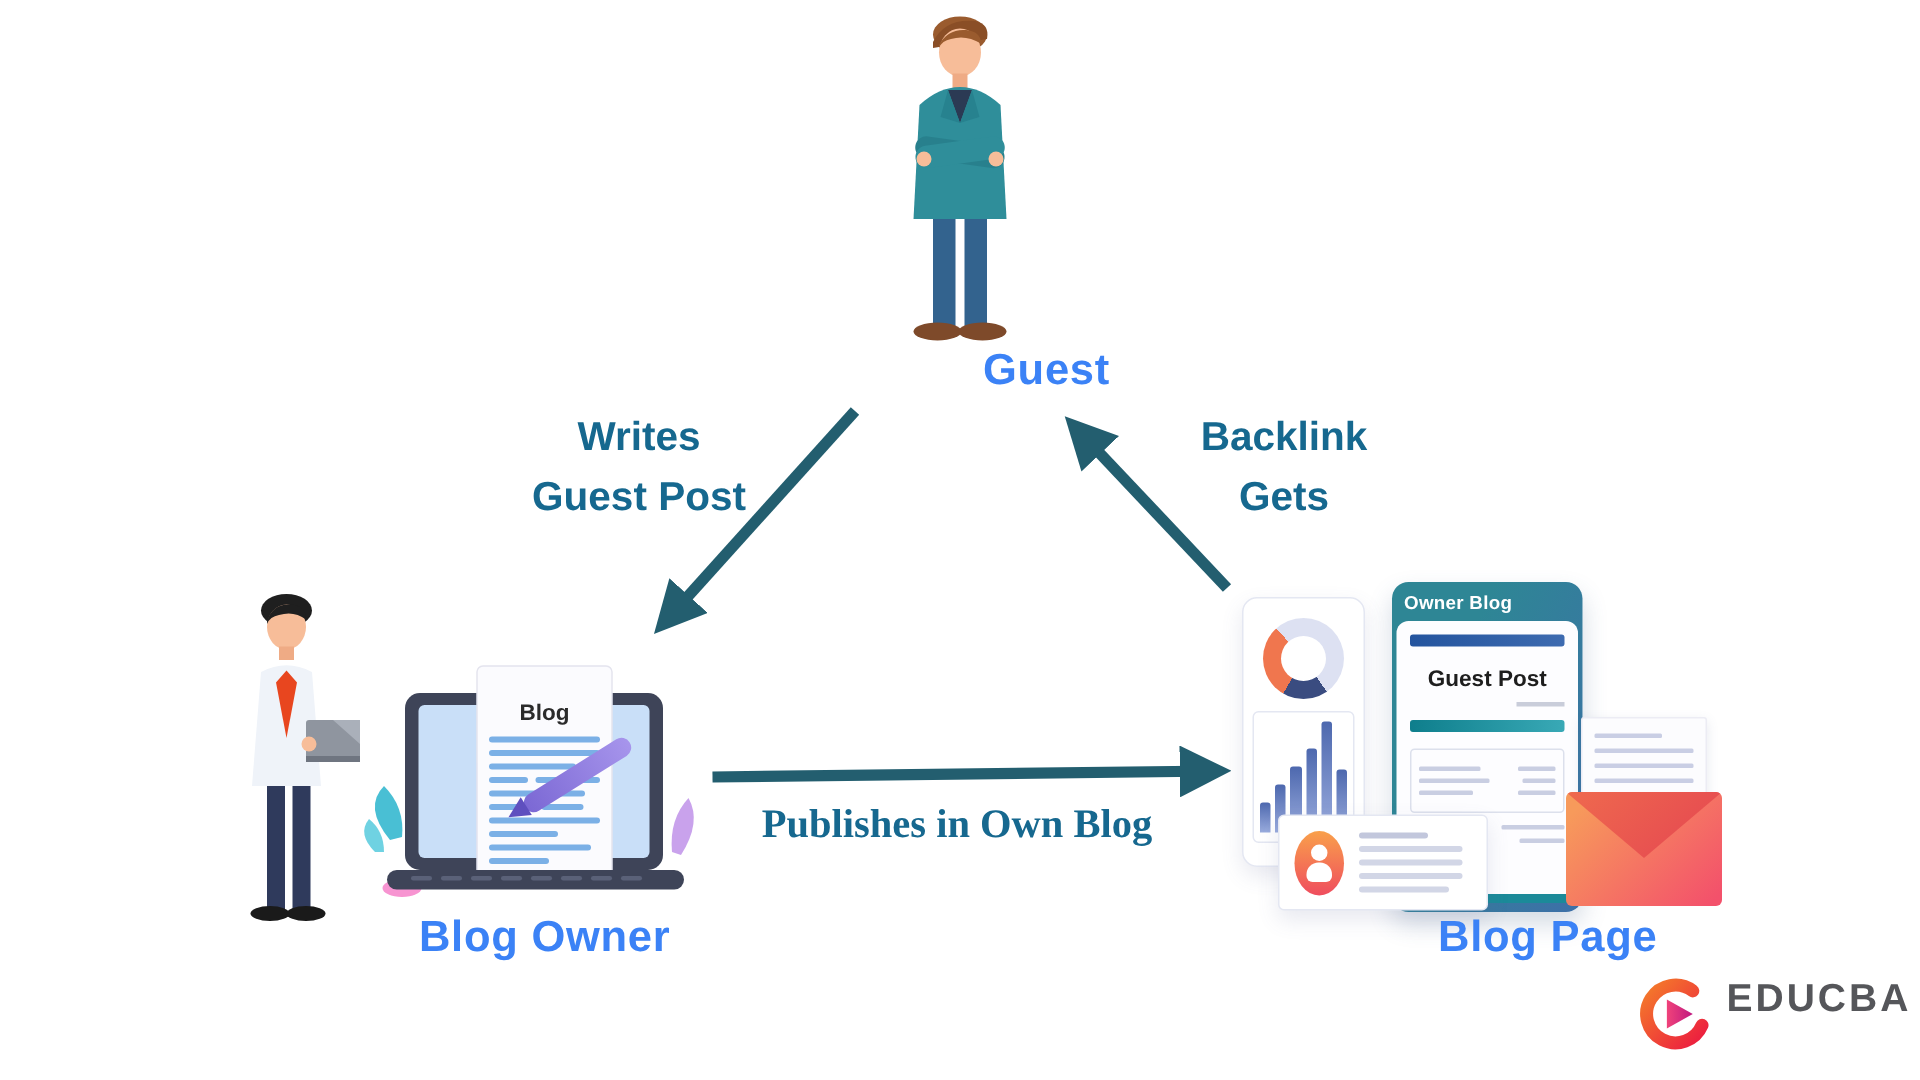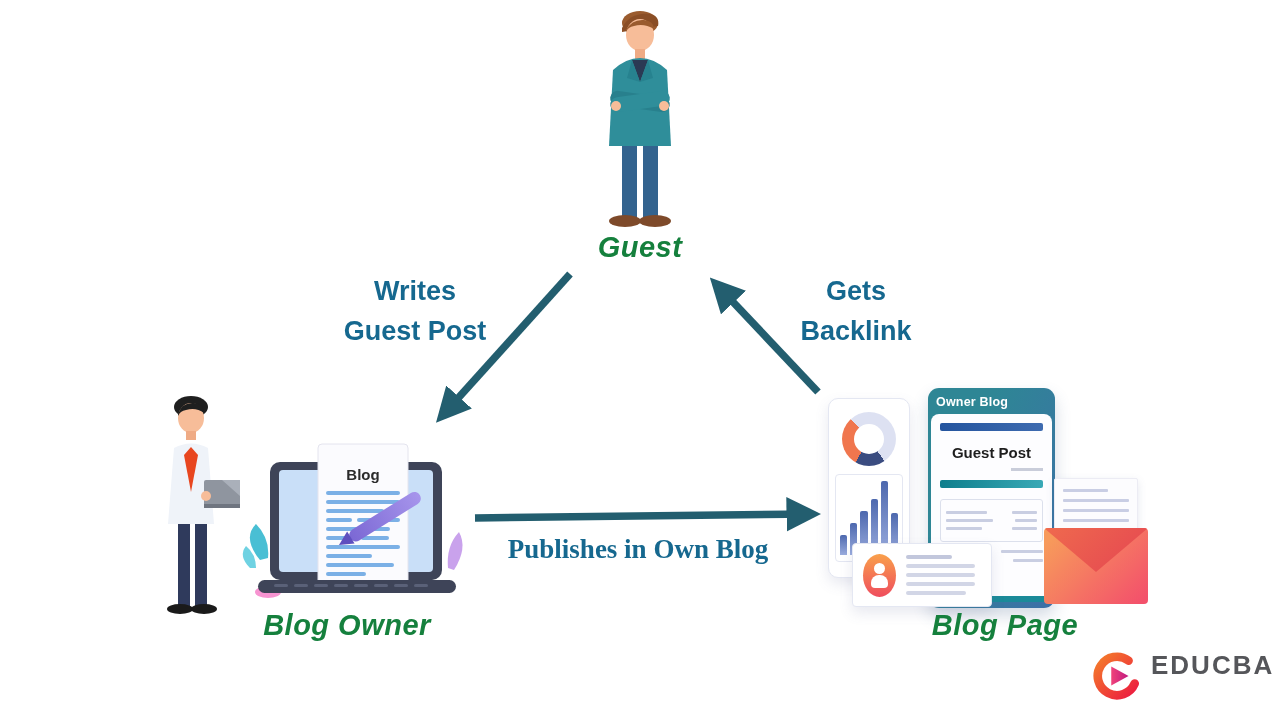--- a/index.html
+++ b/index.html
@@ -5,22 +5,22 @@
   * { margin:0; padding:0; box-sizing:border-box; }
   html,body { background:#ffffff; }
   #canvas {
     position:relative; width:1280px; height:720px; background:#ffffff;
     overflow:hidden; font-family:"Liberation Sans", sans-serif;
   }
   .abs { position:absolute; }
 
   
   .node-label {
-    position:absolute; width:200px; text-align:center;
-    font-size:29px; font-weight:bold; color:#15803d; letter-spacing:.5px;font-style:italic;
+    position:absolute; width:200px; text-align:right;
+    font-size:29px; font-weight:bold; color:#3b82f6; letter-spacing:.5px;
   }
   .edge-label {
     position:absolute; width:220px; text-align:center;
     font-size:27px; font-weight:bold; color:#16688F; line-height:40px;
   }
   .edge-label-wide { width:380px; line-height:34px;font-family:Liberation Serif, serif; }
 
   
   #arrow-layer { position:absolute; left:0; top:0; width:1280px; height:720px; }
 
@@ -138,27 +138,27 @@
     <circle cx="44" cy="100" r="5" fill="#f7bd99"></circle>
     <circle cx="92" cy="100" r="5" fill="#f7bd99"></circle>
     <rect x="50" y="140" width="15" height="72" fill="#33638e"></rect>
     <rect x="71" y="140" width="15" height="72" fill="#33638e"></rect>
     <ellipse cx="53" cy="215" rx="16" ry="6" fill="#7e4a2a"></ellipse>
     <ellipse cx="83" cy="215" rx="16" ry="6" fill="#7e4a2a"></ellipse>
   </svg>
 
   <div class="node-label" style="left:540px;top:231px;">Guest</div>
 
-  <div class="edge-label" style="left:305px;top:271px;">
+  <div class="edge-label" style="left:316px;top:271px;">
     <div>Writes</div>
     <div>Guest Post</div>
   </div>
   <div class="edge-label" style="left:746px;top:271px;">
+    <div>Backlink</div>
     <div>Gets</div>
-    <div>Backlink</div>
   </div>
   <div class="edge-label edge-label-wide" style="left:448px;top:532px;">Publishes in Own Blog</div>
 
   <svg class="abs" style="left:136px;top:392px;" width="116" height="232" viewBox="0 0 116 232">
     <ellipse cx="55" cy="15" rx="17" ry="11" fill="#1f1f1f"></ellipse>
     <ellipse cx="55" cy="26" rx="13" ry="15" fill="#f7bd99"></ellipse>
     <path d="M42,22 Q46,10 58,11 Q68,12 68,21 Q60,15 50,18 Q44,19 42,24 Z" fill="#1f1f1f"></path>
     <rect x="50" y="39" width="10" height="9" fill="#efab85"></rect>
     <path d="M38,56 Q55,47 72,56 L78,132 L32,132 Z" fill="#eff3f9"></path>
     <polygon points="55,55 62,63 55,100 48,63" fill="#e8461f"></polygon>

